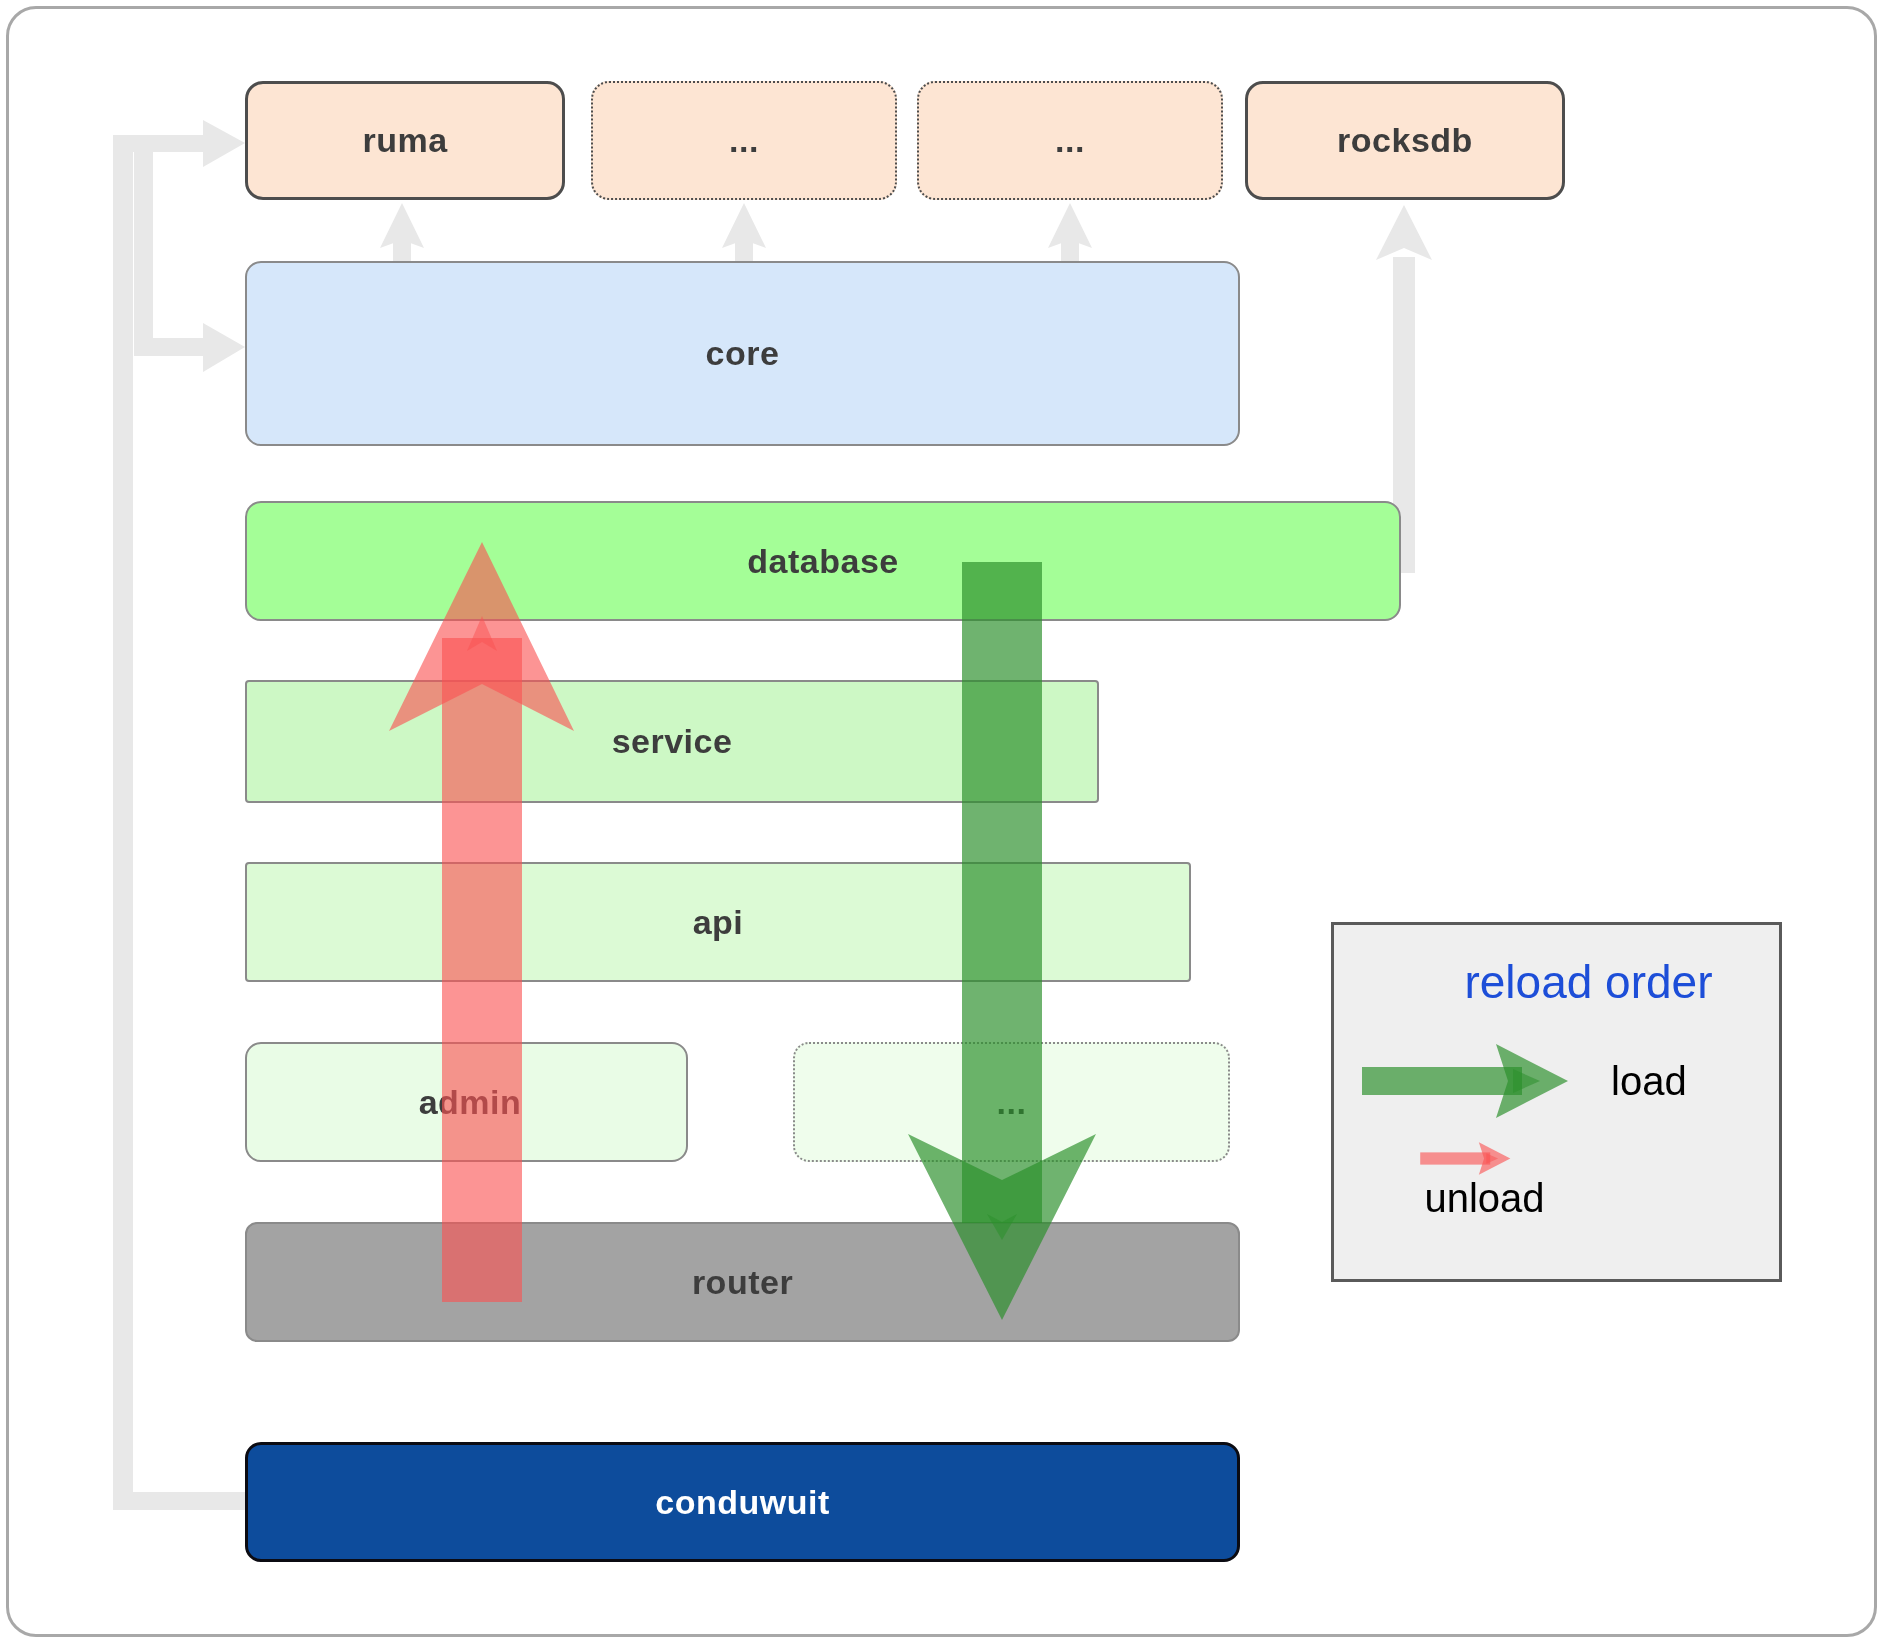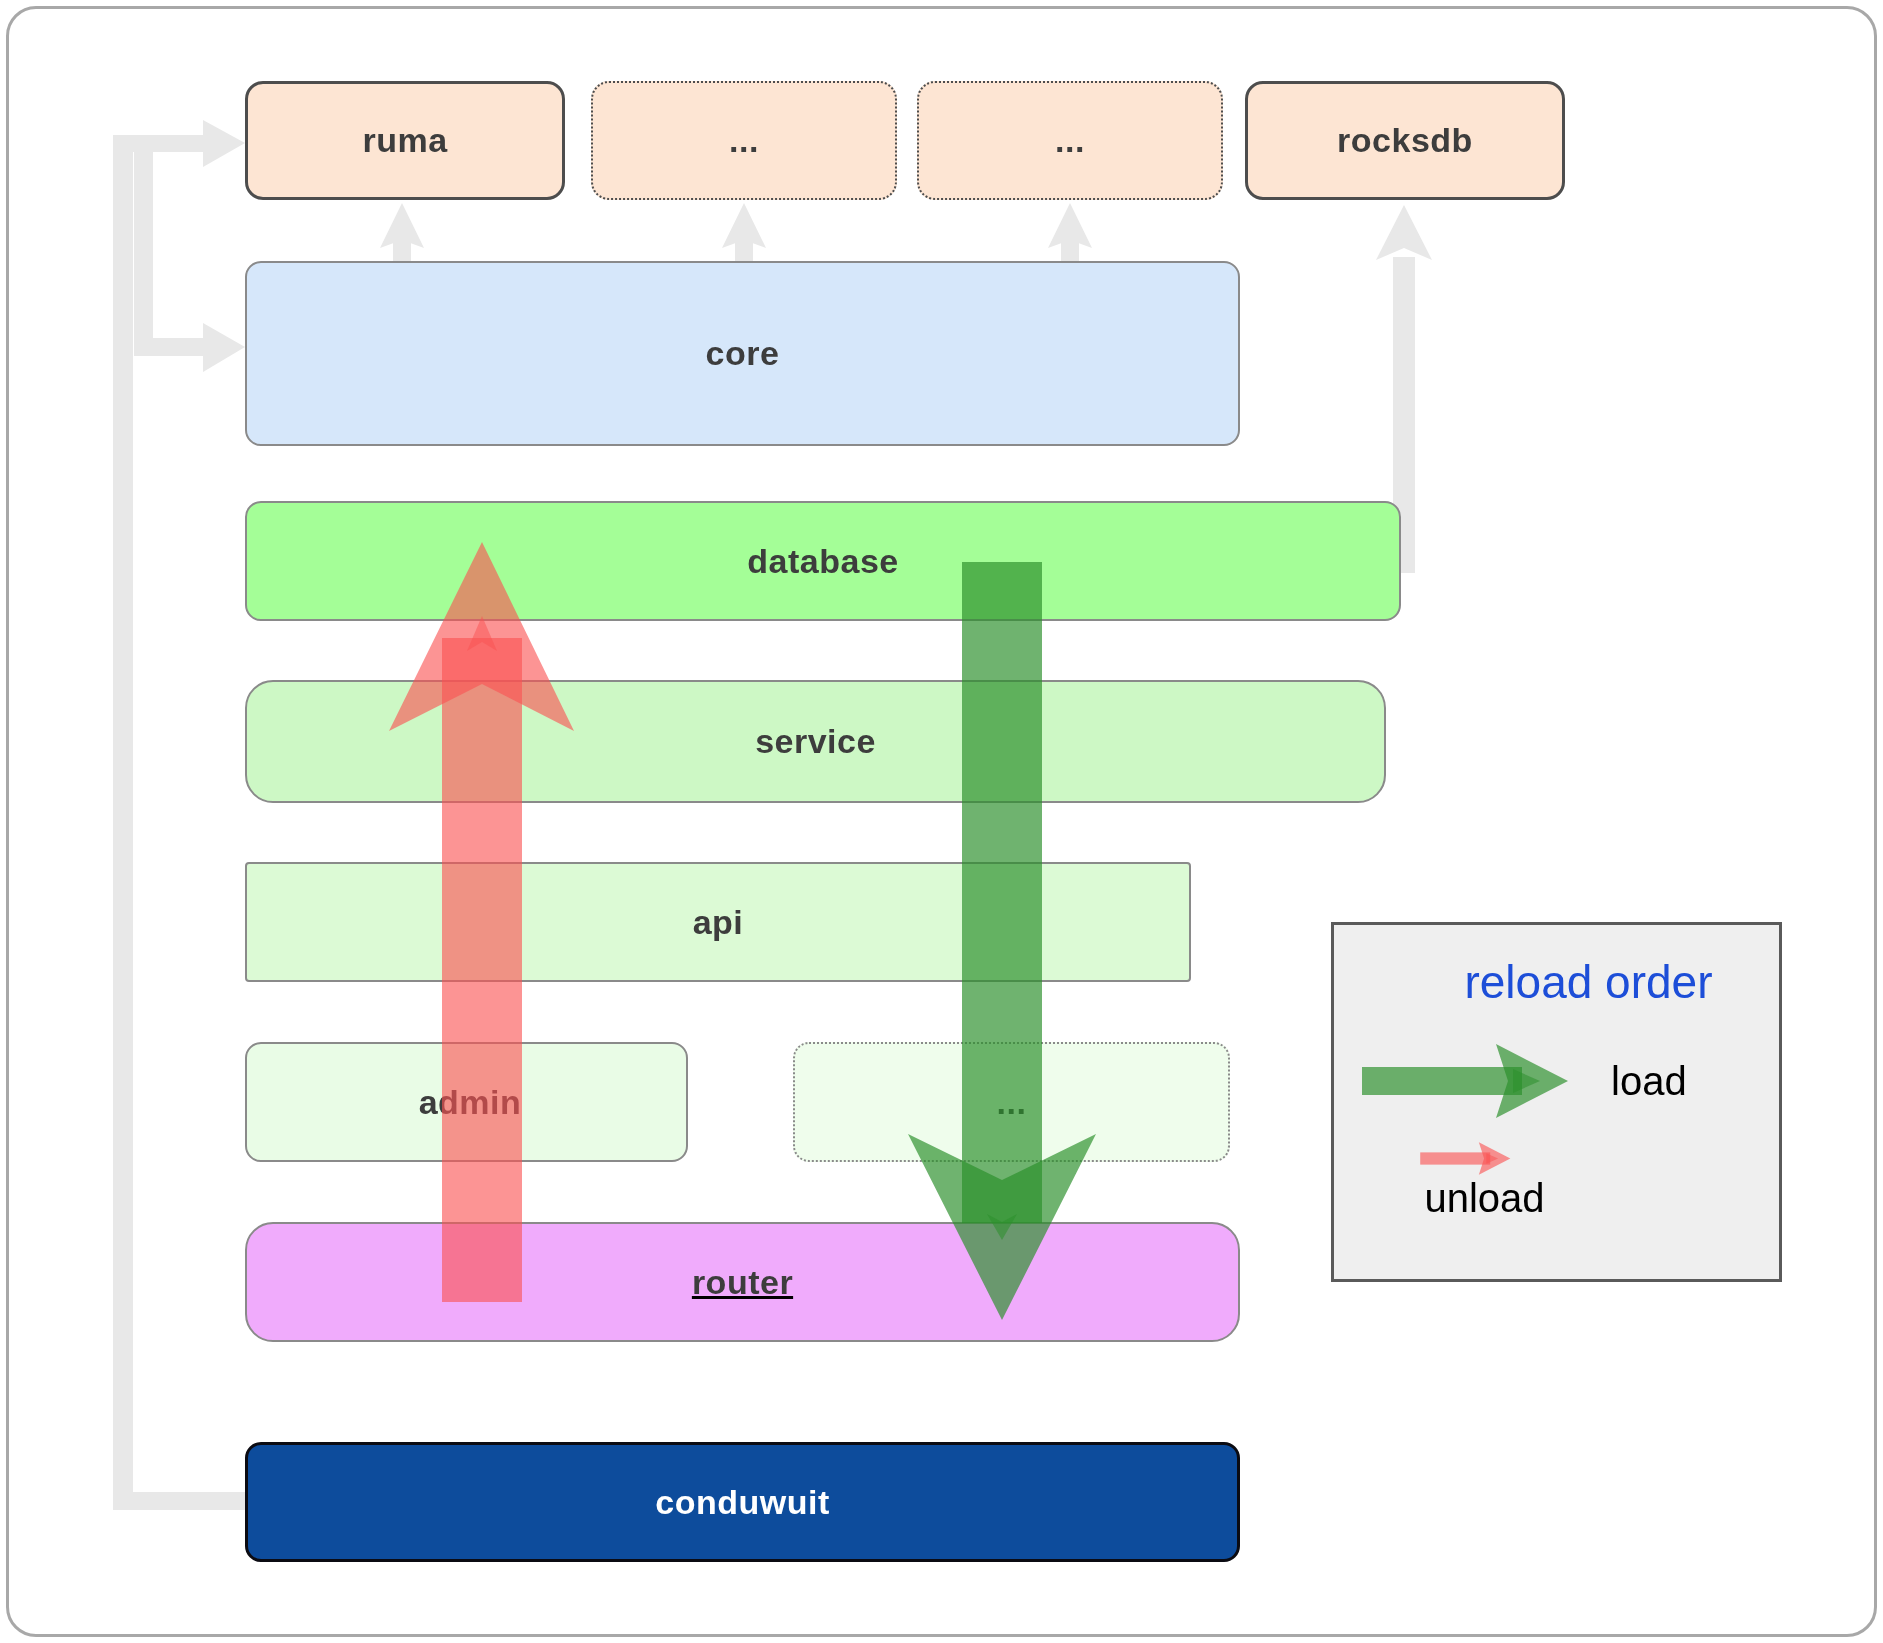--- a/index.html
+++ b/index.html
@@ -23,25 +23,25 @@
     font-size:34px;font-weight:bold;color:#3d3d3d;letter-spacing:0.5px;
   }
   
   .n-ruma    {left:245px;top:81px;width:320px;height:119px;background:#fde5d3;border:3px solid #4d4d4d;}
   .n-ext1    {left:591px;top:81px;width:306px;height:119px;background:#fde5d3;border:2.5px dotted #4d4d4d;}
   .n-ext2    {left:917px;top:81px;width:306px;height:119px;background:#fde5d3;border:2.5px dotted #4d4d4d;}
   .n-rocksdb {left:1245px;top:81px;width:320px;height:119px;background:#fde5d3;border:3px solid #4d4d4d;}
   
   .n-core    {left:245px;top:261px;width:995px;height:185px;background:#d6e7fa;border:2px solid #8a8a8a;border-radius:16px;}
   .n-database{left:245px;top:501px;width:1156px;height:120px;background:#a4fe97;border:2px solid #8a8a8a;border-radius:16px;}
-  .n-service {left:245px;top:680px;width:1141px;height:123px;background:#cdf8c5;border:2px solid #8a8a8a;border-radius:28px;}
+  .n-service {left:245px;top:680px;width:854px;height:123px;background:#cdf8c5;border:2px solid #8a8a8a;border-radius:4px;}
   .n-api     {left:245px;top:862px;width:946px;height:120px;background:#dcfad5;border:2px solid #8a8a8a;border-radius:4px;}
   .n-admin   {left:245px;top:1042px;width:443px;height:120px;background:#e9fce6;border:2px solid #8a8a8a;border-radius:16px;padding-left:7px;}
   .n-ext3    {left:793px;top:1042px;width:437px;height:120px;background:#effdec;border:2px dotted #8a8a8a;border-radius:16px;}
-  .n-router  {left:245px;top:1222px;width:995px;height:120px;background:#f0abfc;border:2px solid #8a8a8a;border-radius:28px;text-decoration:underline;}
+  .n-router  {left:245px;top:1222px;width:995px;height:120px;background:#a3a3a3;border:2px solid #8a8a8a;border-radius:12px;}
   .n-conduwuit{left:245px;top:1442px;width:995px;height:120px;background:#0d4c9c;border:3px solid #0b0b12;border-radius:16px;}
   .n-conduwuit .lbl{color:#ffffff;}
   
   .legend{
     position:absolute;left:1331px;top:922px;width:451px;height:360px;
     background:#efefef;border:3px solid #5a5a5a;box-sizing:border-box;
   }
   .legend-title{
     position:absolute;top:30px;left:0;width:100%;text-align:center;
     font-size:46px;color:#1d4ed8;margin-left:32px;

